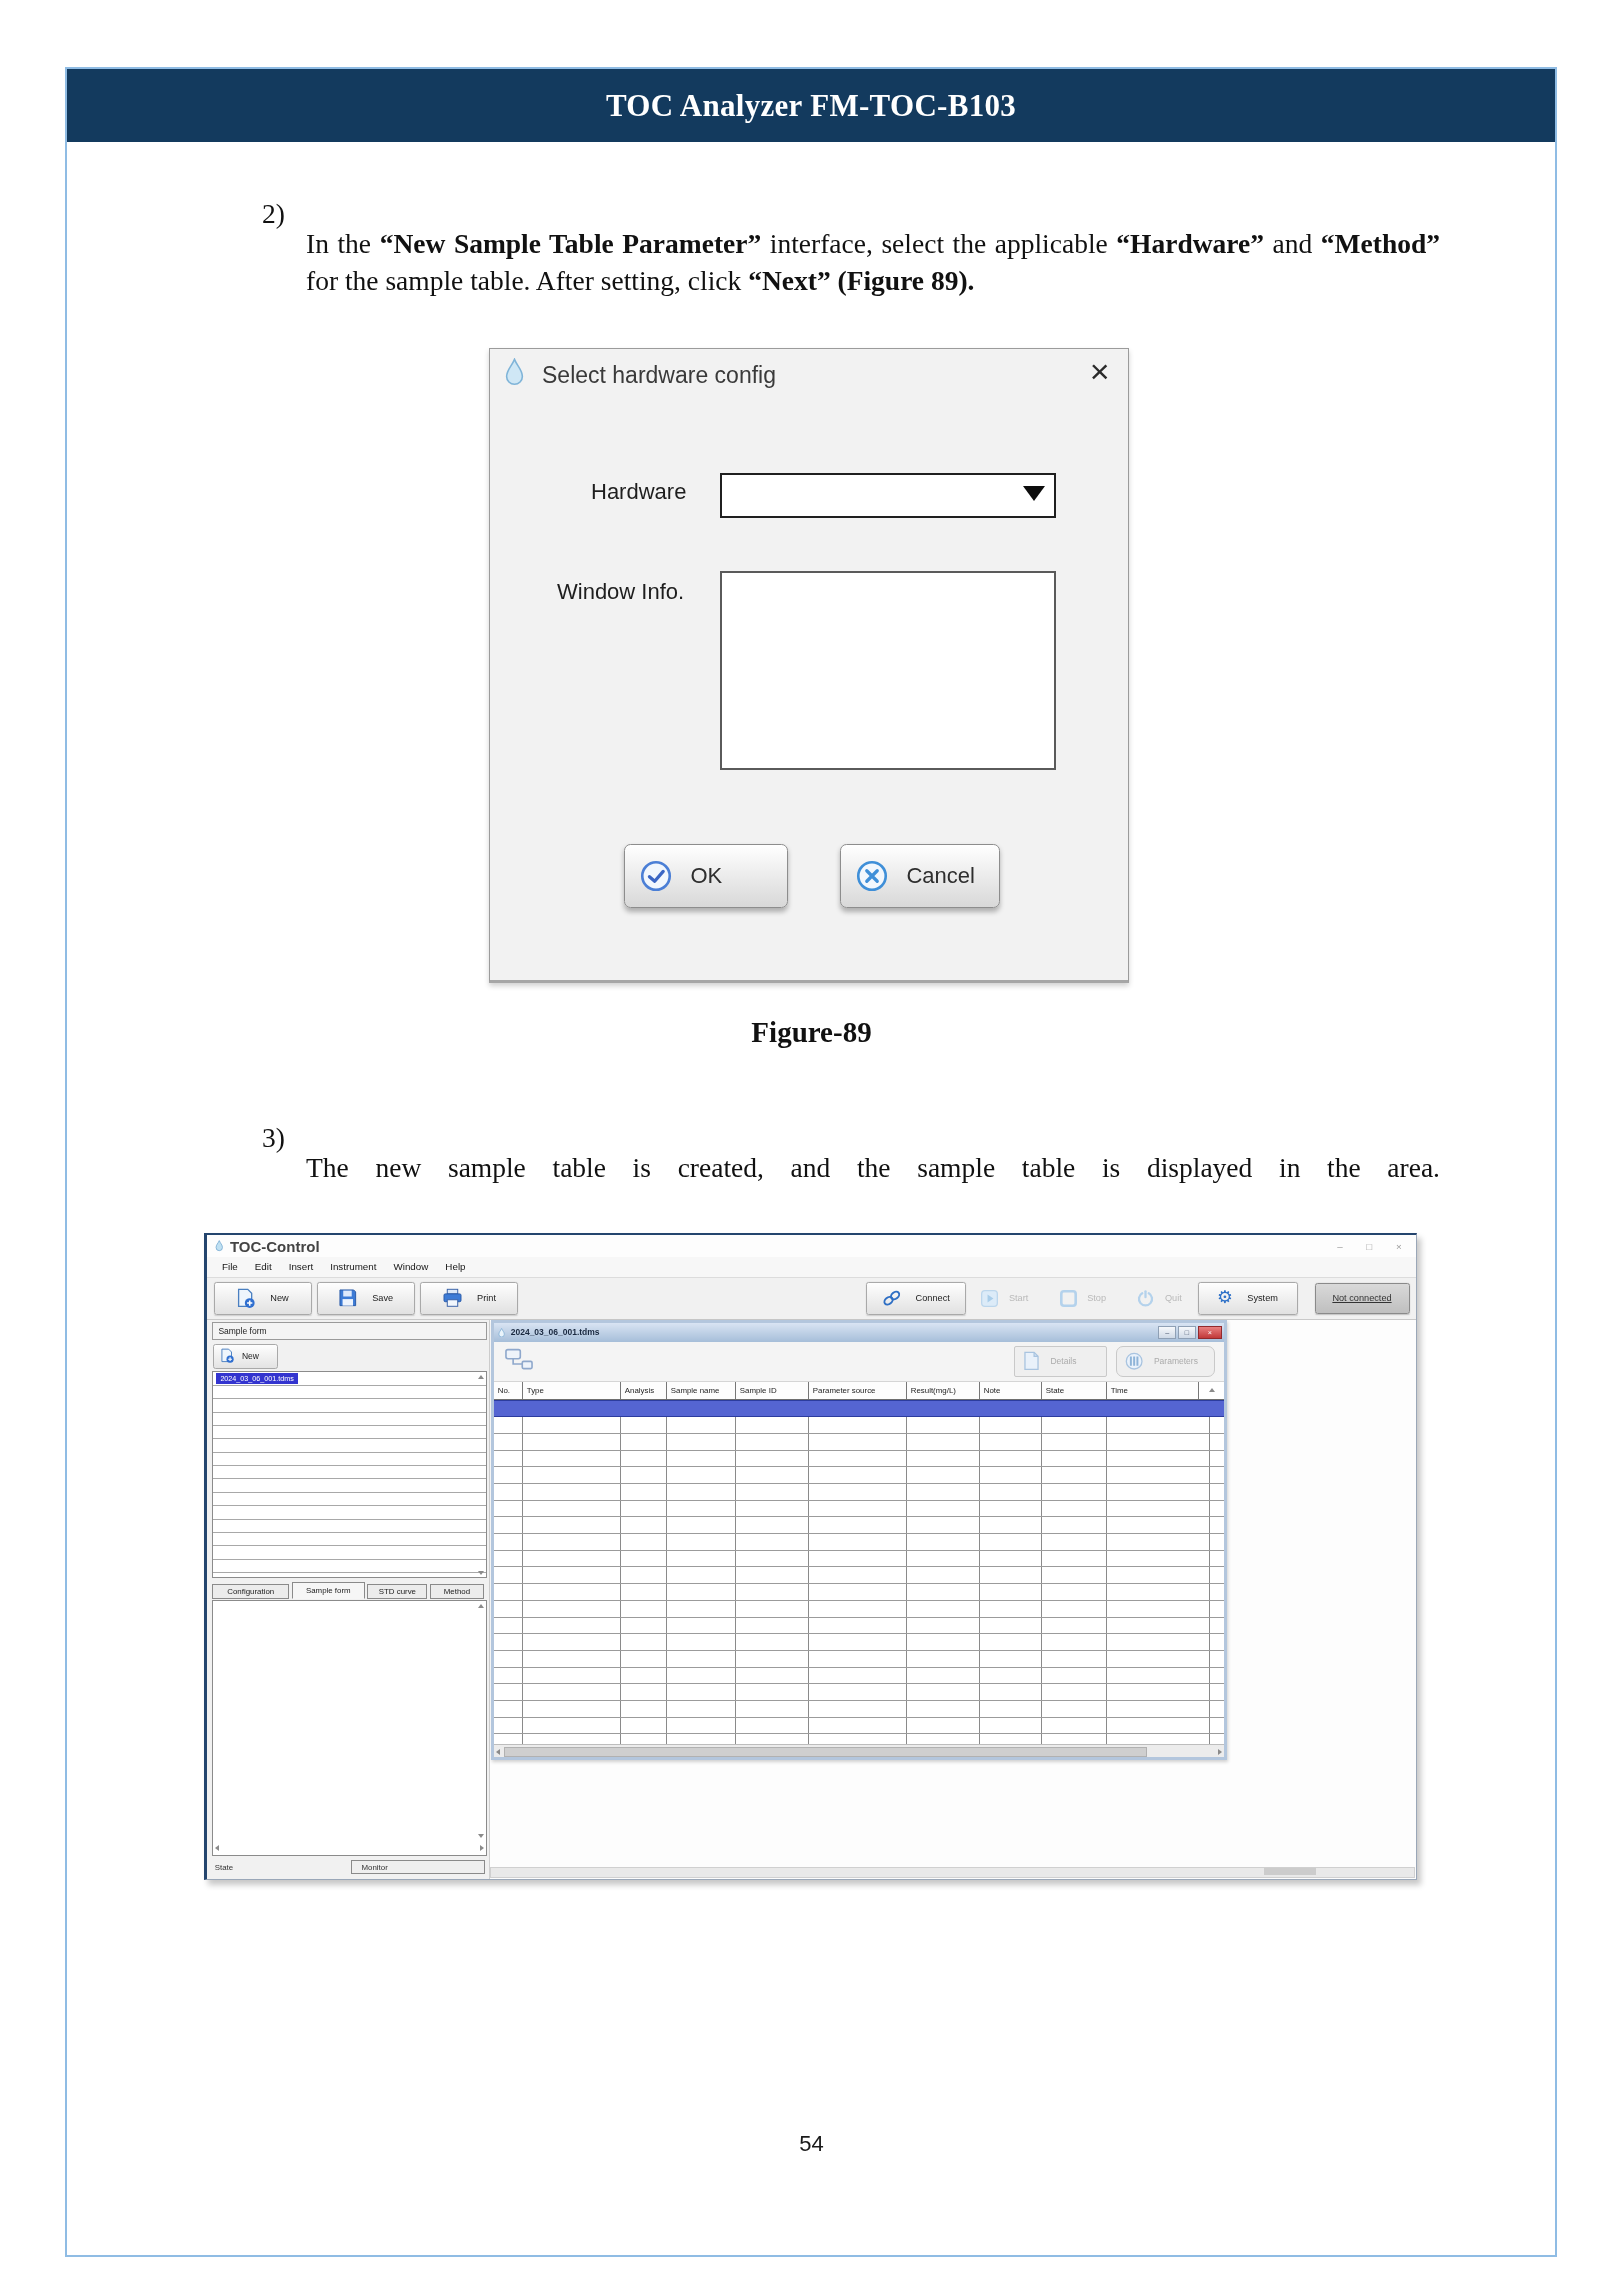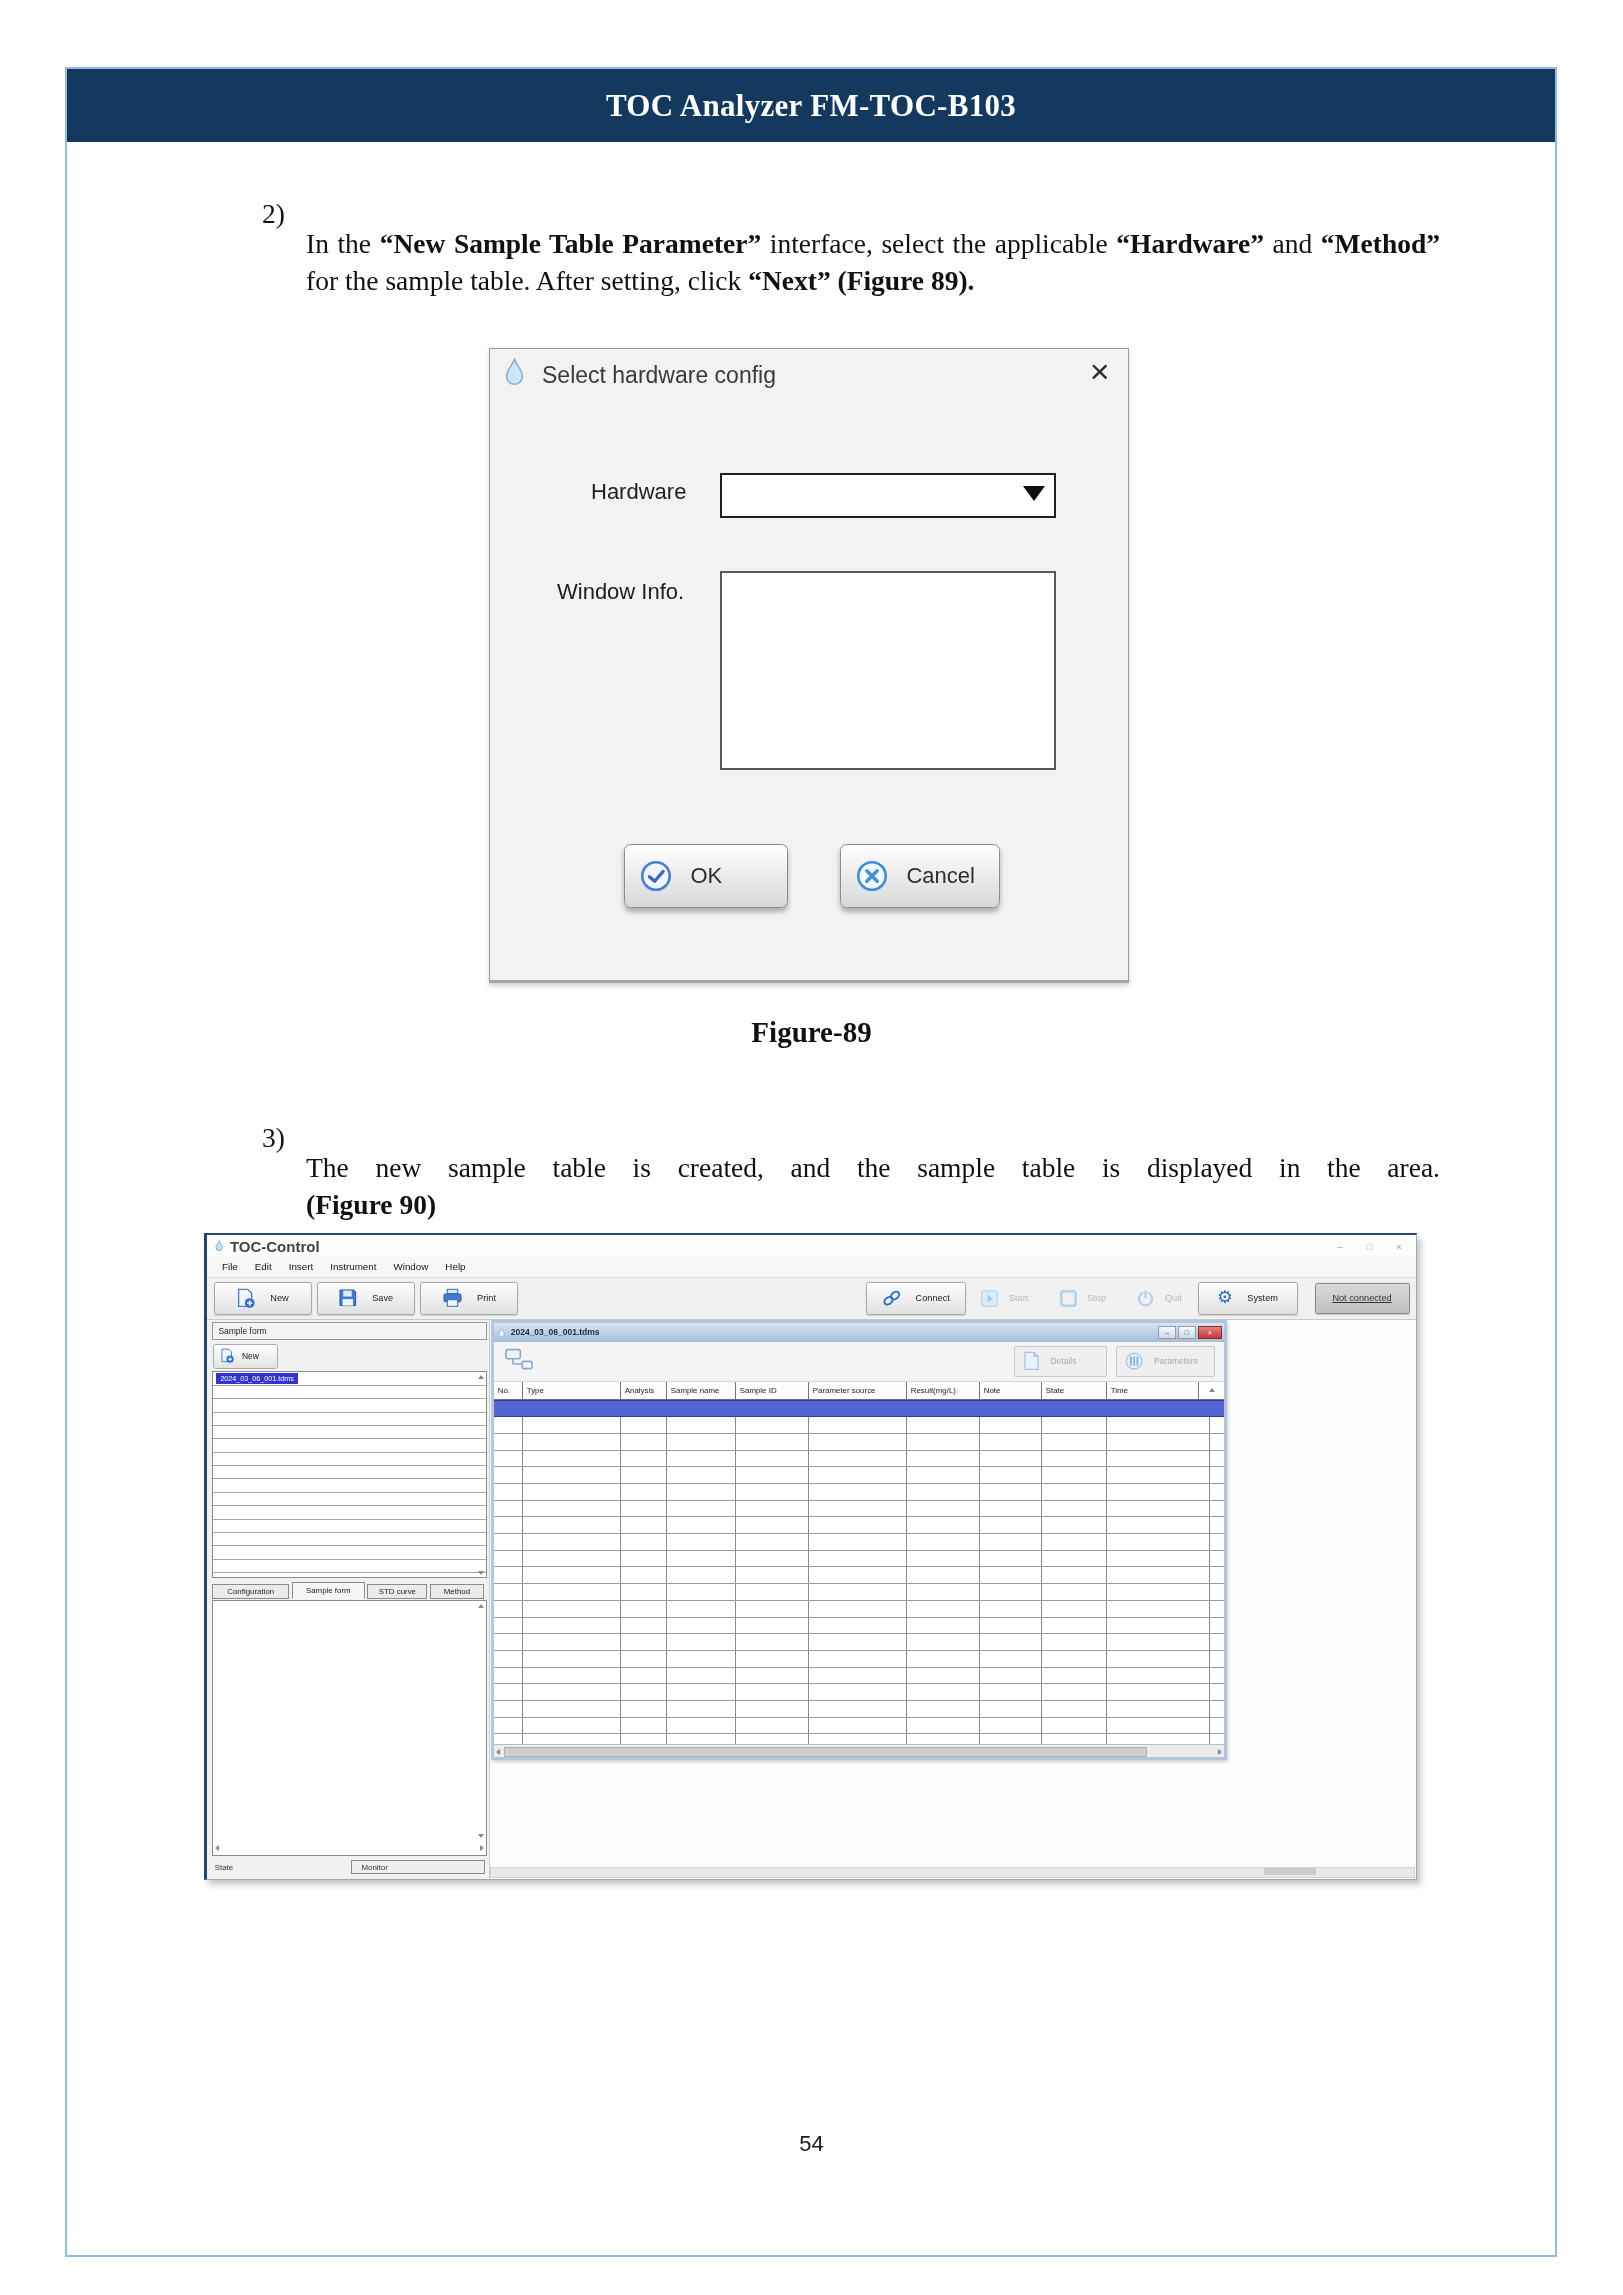--- a/index.html
+++ b/index.html
@@ -176,21 +176,20 @@
       <span>Cancel</span>
     </div>
   </div>
 
   <div class="fig-caption" style="top:1016px;">Figure-89</div>
 
   <div class="list-item" style="top:1120px;">
     <div class="li-num">3)</div>
     <div class="li-text">
       <div class="jlast">The new sample table is created, and the sample table is displayed in the area.</div>
-      <div class="b">(Figure 90)</div>
     </div>
   </div>
 
   <div class="f90">
     <div class="f90-titlebar">
       <svg class="ic-svg" style="margin-left:7.9px;" width="8.5" height="11.8" viewBox="0 0 16 22">
         <path d="M8 1 C10 6 14 9 14 14 A6 6 0 0 1 2 14 C2 9 6 6 8 1 Z" fill="#bfe0f2" stroke="#6fa5cf" stroke-width="1.4"></path>
       </svg>
       <span class="f90-title">TOC-Control</span>
       <span class="f90-ctrls">
@@ -351,21 +350,21 @@
               <rect x="28" y="22" width="15" height="11" rx="2" fill="#eef3fa" stroke="#8fa8cc" stroke-width="2.5"></rect>
             </svg>
             <div style="flex:1;"></div>
             <div class="ct-btn">
               <svg class="ic-svg" width="17" height="19.6" viewBox="0 0 26 30">
                 <path d="M3 2 H17 L23 8 V28 H3 Z" fill="#e9f1fa" stroke="#a9c4e0" stroke-width="2"></path>
                 <path d="M17 2 V8 H23" fill="none" stroke="#a9c4e0" stroke-width="2"></path>
               </svg>
               <span>Details</span>
             </div>
-            <div class="ct-btn" style="width:99px;">
+            <div class="ct-btn" style="width:99px;border-radius:7px;">
               <svg class="ic-svg" width="18.3" height="18.3" viewBox="0 0 28 28">
                 <circle cx="14" cy="14" r="12" fill="#eaf2fb" stroke="#a9c4e0" stroke-width="2"></circle>
                 <path d="M9 7 V21 M14 7 V21 M19 7 V21" stroke="#8fb4d8" stroke-width="3"></path>
               </svg>
               <span>Parameters</span>
             </div>
           </div>
           <div class="grid">
             <div class="grid-head" id="grid-head">
                 <div class="gh-cell" style="width: 29px;">No.</div>

